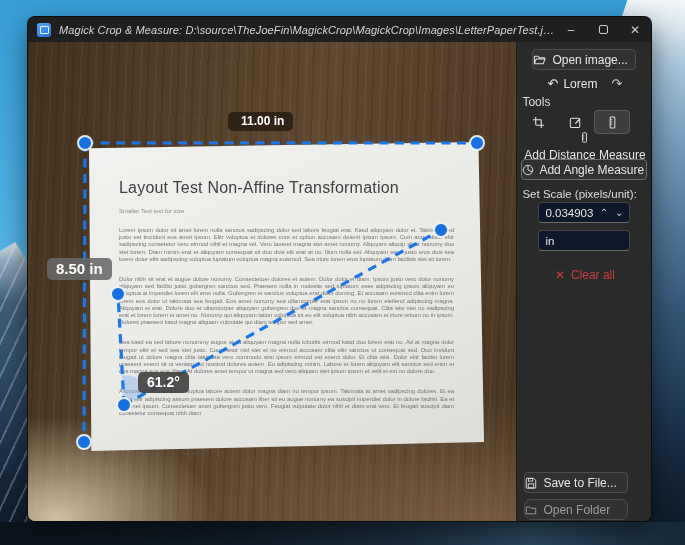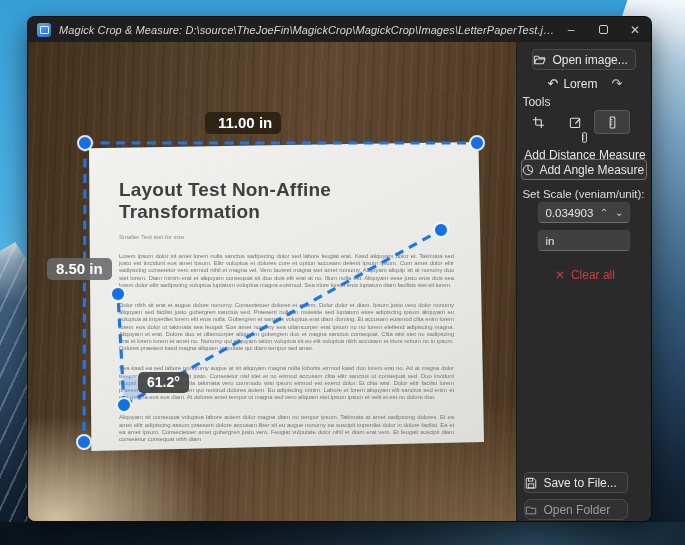--- a/index.html
+++ b/index.html
@@ -71,31 +71,31 @@
       linear-gradient(102deg,#42301d 0%,#54402a 30%,#604831 52%,#57412b 72%,#49341f 100%);
   }
 
   .paper {
     position:absolute; left:61px; top:100px; width:395px; height:309px;
     background:linear-gradient(155deg,#f1f1ef 0%,#e9e9e6 55%,#dddcd7 100%);
     clip-path:polygon(0% 2%,98.6% 0%,100% 97.1%,0.6% 100%);
     filter:drop-shadow(4px 6px 7px rgba(15,9,3,0.55));
     padding:37px 30px 0 30px; overflow:hidden;
   }
-  .paper-title { font-size:19px; color:#3f3f3f; font-weight:700; letter-spacing:0.2px; }
+  .paper-title { font-size:16px; color:#3f3f3f; font-weight:400; letter-spacing:0.2px; }
   .paper-subtitle { font-size:6px; color:#8b8b8b; margin-top:11px; }
   .paper p { font-size:6px; line-height:7.2px; color:#767676; margin-top:13px; letter-spacing:-0.1px; text-align:justify; }
 
   .overlay-svg { position:absolute; left:0; top:0; pointer-events:none; }
 
   .measure-label {
     position:absolute; color:#fff; font-weight:bold; border-radius:5px;
     padding:2px 9px 3px; white-space:nowrap;
   }
-  .label-top   { left:177px; top:70px;  font-size:15px; background:rgba(42,31,18,0.88);padding-left:13px; }
+  .label-top   { left:200px; top:70px;  font-size:12px; background:rgba(42,31,18,0.88);padding-left:13px; }
   .label-left  { left:19px;  top:216px; font-size:15px; background:rgba(105,105,105,0.88); }
   .label-angle { left:110px; top:330px; font-size:14px; background:rgba(66,66,66,0.92); }
 
   
   .sidebar {
     position:relative; width:135px; height:481px; background:#2a2a2a;
     color:#e6e6e6; font-size:12px; border-left:1px solid #1d1d1d;
   }
   .s-btn {
     position:absolute; display:flex; align-items:center; justify-content:flex-start;
@@ -111,21 +111,21 @@
   .tools-label{ position:absolute; left:5px; top:53px; font-size:12px; color:#dedede; }
   .tools-row  { position:absolute; left:3px; top:68px; width:112px; height:24px; display:flex; gap:1px; }
   .tool-btn   { width:36px; height:24px; display:flex; align-items:center; justify-content:center;
                 border-radius:4px; border:1px solid transparent; }
   .tool-btn.selected { background:#3d3d3d; border-color:#5a5a5a; }
   .row-distance { position:absolute; left:0; top:96px; width:135px; height:17px;
                 display:flex; align-items:center; justify-content:center; gap:5px;flex-direction:column; }
   .btn-angle  { left:4px; top:117px; width:126px; height:21px; border-color:#6f6f6f; gap:5px; }
   .scale-label{ position:absolute; left:5px; top:146px; font-size:11.5px; color:#dedede; }
   .input-box  {
-    position:absolute; left:21px; width:92px; height:21px; background:#404040;
+    position:absolute; left:21px; width:92px; height:21px; background:#0f172a;
     border:1px solid #444; border-bottom-color:#6b6b6b; border-radius:4px;
     display:flex; align-items:center; padding:0 6px;
   }
   .box-scale  { top:160px; }
   .box-unit   { top:188px; }
   .input-box input {
     background:transparent; border:none; outline:none; color:#e6e6e6;
     font-family:"Liberation Sans",sans-serif; font-size:11.5px; width:100%; min-width:0;
   }
   .spinners { display:flex; gap:7px; color:#cfcfcf; font-size:10px; flex:0 0 auto; }
@@ -248,21 +248,21 @@
       </div>
 
       <div class="s-btn btn-angle">
         <svg class="icon-svg" width="12" height="12" viewBox="0 0 14 14">
           <circle cx="7" cy="7" r="5.5" fill="none" stroke="#e0e0e0" stroke-width="1.1"></circle>
           <path d="M7 7V1.8M7 7l5 2.2" stroke="#e0e0e0" stroke-width="1.1"></path>
         </svg>
         <span>Add Angle Measure</span>
       </div>
 
-      <div class="scale-label">Set Scale (veniam/unit):</div>
+      <div class="scale-label">Set Scale (pixels/unit):</div>
 
       <div class="input-box box-scale">
         <input value="0.034903" style="">
         <span class="spinners">
           <span>⌃</span>
           <span>⌄</span>
         </span>
       </div>
 
       <div class="input-box box-unit">

